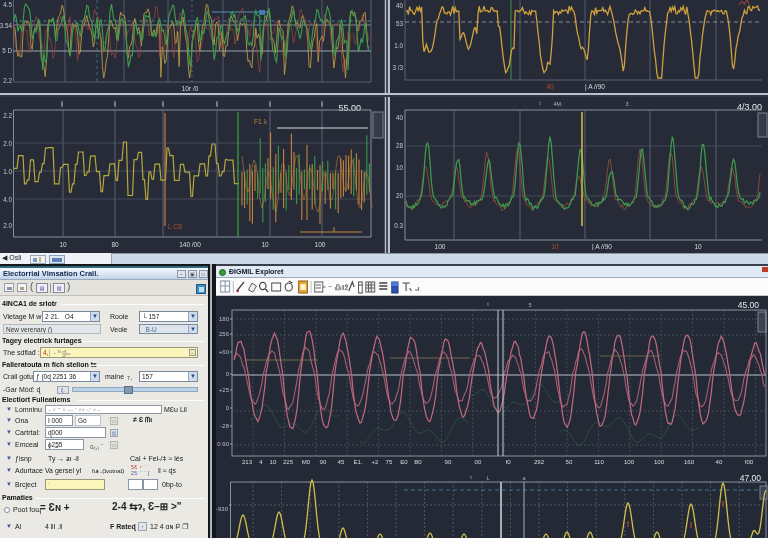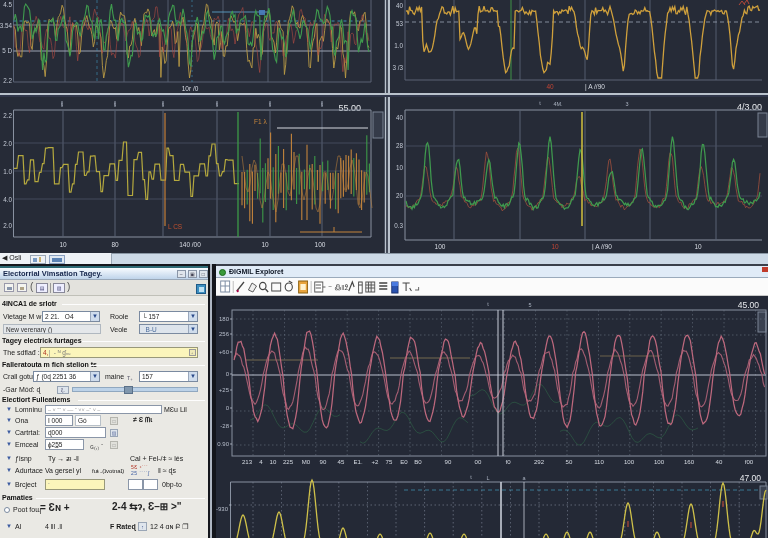--- a/index.html
+++ b/index.html
@@ -199,21 +199,21 @@
     <div class="abs" style="left:2px;top:2px;width:4px;height:4px;background:#7a9cc4"></div>
     <div class="abs" style="left:8px;top:1.5px;width:2px;height:5px;background:#c8b070"></div>
   </div>
 <div class="abs" style="left:49px;top:254.5px;width:16px;height:9px;background:#dfe8f2;border:1px solid #8aa0c0">
     <div class="abs" style="left:2px;top:2px;width:10px;height:4px;background:#5a82b4"></div>
   </div>
 <div class="abs" style="left:0;top:264px;width:768px;height:274px;background:#14161c"></div>
 <div class="abs" style="left:0;top:266px;width:208px;height:272px;background:#eae9e4">
 <div class="abs" style="left:0;top:0;width:208px;height:1.5px;background:#2e6a75"></div>
 <div class="abs" style="left:0;top:1.5px;width:208px;height:12px;background:linear-gradient(#f8fbff,#bfd4ea);border-bottom:1px solid #9aa8b8"></div>
-<div class="abs" style="left:3px;top:3px;font-size:7.5px;font-weight:bold;color:#14244a">Electorrial Vimsation Tagey.</div>
+<div class="abs" style="left:3px;top:3px;font-size:7.5px;font-weight:bold;color:#14244a">Electorrial Vimsation Crall.</div>
 <div class="abs" style="left:177px;top:3.5px;width:8.5px;height:8px;background:#dfe5ec;border:1px solid #8a96a8;font-size:5px;line-height:7px;text-align:center;color:#445">–</div>
 <div class="abs" style="left:188px;top:3.5px;width:8.5px;height:8px;background:#dfe5ec;border:1px solid #8a96a8;font-size:5px;line-height:7px;text-align:center;color:#445">▣</div>
 <div class="abs" style="left:199px;top:3.5px;width:8.5px;height:8px;background:#dfe5ec;border:1px solid #8a96a8;font-size:5px;line-height:7px;text-align:center;color:#445">□</div>
 <div class="abs" style="left:0;top:14px;width:208px;height:16px;background:#e3e2dd;border-bottom:1px solid #c0c0b8"></div>
 <div class="abs" style="left:4px;top:17px;width:10px;height:9px;border:1px solid #99a;background:#f4f4f0">
       <div class="abs" style="left:2px;top:3px;width:5px;height:3px;background:#8a97ad"></div>
     </div>
 <div class="abs" style="left:17px;top:17px;width:10px;height:9px;border:1px solid #99a;background:#f4f4f0">
       <div class="abs" style="left:2px;top:3px;width:4px;height:3px;background:#b0a487"></div>
     </div>

